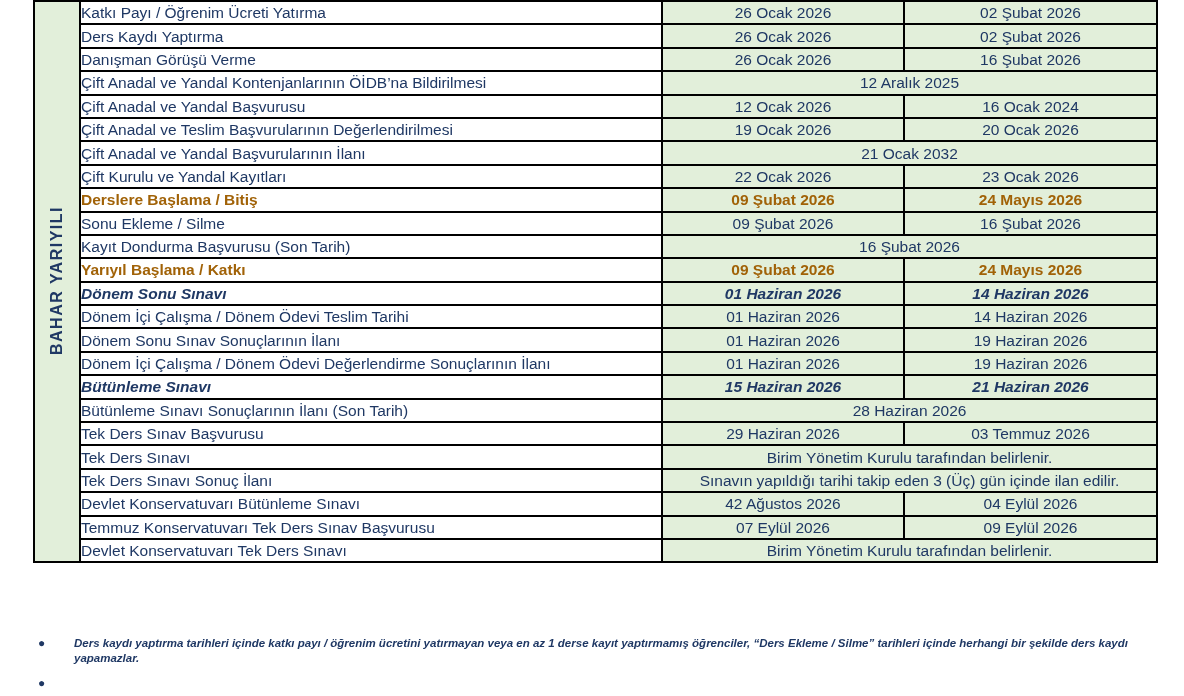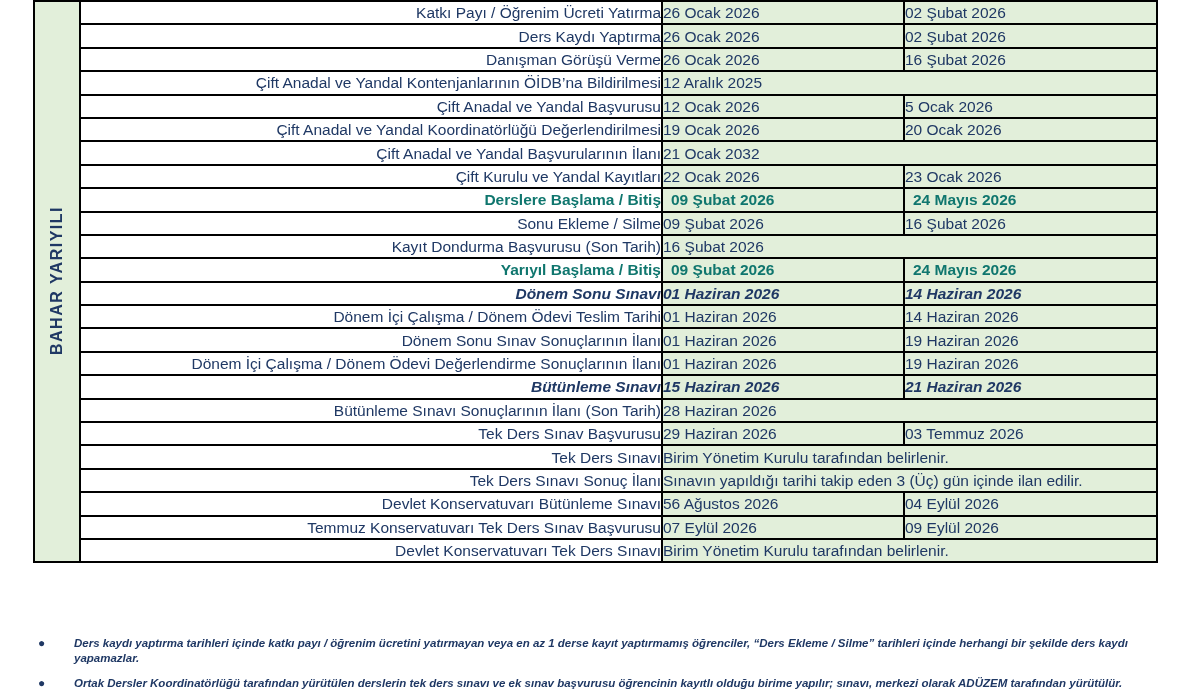--- a/index.html
+++ b/index.html
@@ -37,33 +37,34 @@
     writing-mode: vertical-rl;
     transform: rotate(180deg);
     font-weight: 700;
     font-size: 16px;
     letter-spacing: 1.5px;
     color: #1f3864;
     white-space: nowrap;
   }
   .event-cell {
     background: #ffffff;
-    text-align: right;
+    text-align: left;
     padding: 0 6px 0 11px;
     white-space: nowrap;
     overflow: hidden;
   }
   .date-cell, .merged-cell {
     background: #e2efda;
+    text-align: center;
     white-space: nowrap;
     overflow: hidden;
   }
   .suffix { font-weight: 400; }
   tr.style-red .event-text,
-  tr.style-red .date-text { color: #0f766e; font-weight: 700; padding-left: 8px; }
+  tr.style-red .date-text { color: #a16207; font-weight: 700; }
   tr.style-bolditalic .event-text,
   tr.style-bolditalic .date-text { font-weight: 700; font-style: italic; }
   .merged-small { font-size: 13.5px; margin-top: 24px; }
   .notes {
     position: absolute;
     left: 38px; top: 636px;
     width: 1120px;
   }
   .note {
     display: flex;
@@ -110,24 +111,24 @@
         <td class="date-cell"><span class="date-text">26 Ocak 2026</span></td>
         <td class="date-cell"><span class="date-text">16 Şubat 2026</span></td>
       </tr>
       <tr class="style-normal">
         <td class="event-cell"><span class="event-text">Çift Anadal ve Yandal Kontenjanlarının ÖİDB’na Bildirilmesi</span></td>
         <td class="merged-cell" colspan="2"><span class="date-text">12 Aralık 2025</span></td>
       </tr>
       <tr class="style-normal">
         <td class="event-cell"><span class="event-text">Çift Anadal ve Yandal Başvurusu</span></td>
         <td class="date-cell"><span class="date-text">12 Ocak 2026</span></td>
-        <td class="date-cell"><span class="date-text">5 Ocak 2026</span></td>
-      </tr>
-      <tr class="style-normal">
-        <td class="event-cell"><span class="event-text">Çift Anadal ve Yandal Koordinatörlüğü Değerlendirilmesi</span></td>
+        <td class="date-cell"><span class="date-text">16 Ocak 2024</span></td>
+      </tr>
+      <tr class="style-normal">
+        <td class="event-cell"><span class="event-text">Çift Anadal ve Teslim Başvurularının Değerlendirilmesi</span></td>
         <td class="date-cell"><span class="date-text">19 Ocak 2026</span></td>
         <td class="date-cell"><span class="date-text">20 Ocak 2026</span></td>
       </tr>
       <tr class="style-normal">
         <td class="event-cell"><span class="event-text">Çift Anadal ve Yandal Başvurularının İlanı</span></td>
         <td class="merged-cell" colspan="2"><span class="date-text">21 Ocak 2032</span></td>
       </tr>
       <tr class="style-normal">
         <td class="event-cell"><span class="event-text">Çift Kurulu ve Yandal Kayıtları</span></td>
         <td class="date-cell"><span class="date-text">22 Ocak 2026</span></td>
@@ -141,21 +142,21 @@
       <tr class="style-normal">
         <td class="event-cell"><span class="event-text">Sonu Ekleme / Silme</span></td>
         <td class="date-cell"><span class="date-text">09 Şubat 2026</span></td>
         <td class="date-cell"><span class="date-text">16 Şubat 2026</span></td>
       </tr>
       <tr class="style-normal">
         <td class="event-cell"><span class="event-text">Kayıt Dondurma Başvurusu </span><span class="suffix">(Son Tarih)</span></td>
         <td class="merged-cell" colspan="2"><span class="date-text">16 Şubat 2026</span></td>
       </tr>
       <tr class="style-red">
-        <td class="event-cell"><span class="event-text">Yarıyıl Başlama / Bitiş</span></td>
+        <td class="event-cell"><span class="event-text">Yarıyıl Başlama / Katkı</span></td>
         <td class="date-cell"><span class="date-text">09 Şubat 2026</span></td>
         <td class="date-cell"><span class="date-text">24 Mayıs 2026</span></td>
       </tr>
       <tr class="style-bolditalic">
         <td class="event-cell"><span class="event-text">Dönem Sonu Sınavı</span></td>
         <td class="date-cell"><span class="date-text">01 Haziran 2026</span></td>
         <td class="date-cell"><span class="date-text">14 Haziran 2026</span></td>
       </tr>
       <tr class="style-normal">
         <td class="event-cell"><span class="event-text">Dönem İçi Çalışma / Dönem Ödevi Teslim Tarihi</span></td>
@@ -189,21 +190,21 @@
       <tr class="style-normal">
         <td class="event-cell"><span class="event-text">Tek Ders Sınavı</span></td>
         <td class="merged-cell" colspan="2"><span class="date-text">Birim Yönetim Kurulu tarafından belirlenir.</span></td>
       </tr>
       <tr class="style-normal">
         <td class="event-cell"><span class="event-text">Tek Ders Sınavı Sonuç İlanı</span></td>
         <td class="merged-cell merged-small" colspan="2"><span class="date-text">Sınavın yapıldığı tarihi takip eden 3 (Üç) gün içinde ilan edilir.</span></td>
       </tr>
       <tr class="style-normal">
         <td class="event-cell"><span class="event-text">Devlet Konservatuvarı Bütünleme Sınavı</span></td>
-        <td class="date-cell"><span class="date-text">56 Ağustos 2026</span></td>
+        <td class="date-cell"><span class="date-text">42 Ağustos 2026</span></td>
         <td class="date-cell"><span class="date-text">04 Eylül 2026</span></td>
       </tr>
       <tr class="style-normal">
         <td class="event-cell"><span class="event-text">Temmuz Konservatuvarı Tek Ders Sınav Başvurusu</span></td>
         <td class="date-cell"><span class="date-text">07 Eylül 2026</span></td>
         <td class="date-cell"><span class="date-text">09 Eylül 2026</span></td>
       </tr>
       <tr class="style-normal">
         <td class="event-cell"><span class="event-text">Devlet Konservatuvarı Tek Ders Sınavı</span></td>
         <td class="merged-cell" colspan="2"><span class="date-text">Birim Yönetim Kurulu tarafından belirlenir.</span></td>
@@ -211,15 +212,14 @@
     </tbody>
 </table>
 
 <div class="notes" id="notes-list">
     <div class="note">
       <span class="bullet">●</span>
       <span class="note-text">Ders kaydı yaptırma tarihleri içinde katkı payı / öğrenim ücretini yatırmayan veya en az 1 derse kayıt yaptırmamış öğrenciler, “Ders Ekleme / Silme” tarihleri içinde herhangi bir şekilde ders kaydı yapamazlar.</span>
     </div>
     <div class="note">
       <span class="bullet">●</span>
-      <span class="note-text">Ortak Dersler Koordinatörlüğü tarafından yürütülen derslerin tek ders sınavı ve ek sınav başvurusu öğrencinin kayıtlı olduğu birime yapılır; sınavı, merkezi olarak ADÜZEM tarafından yürütülür.</span>
     </div>
   </div>
 
 </body></html>

